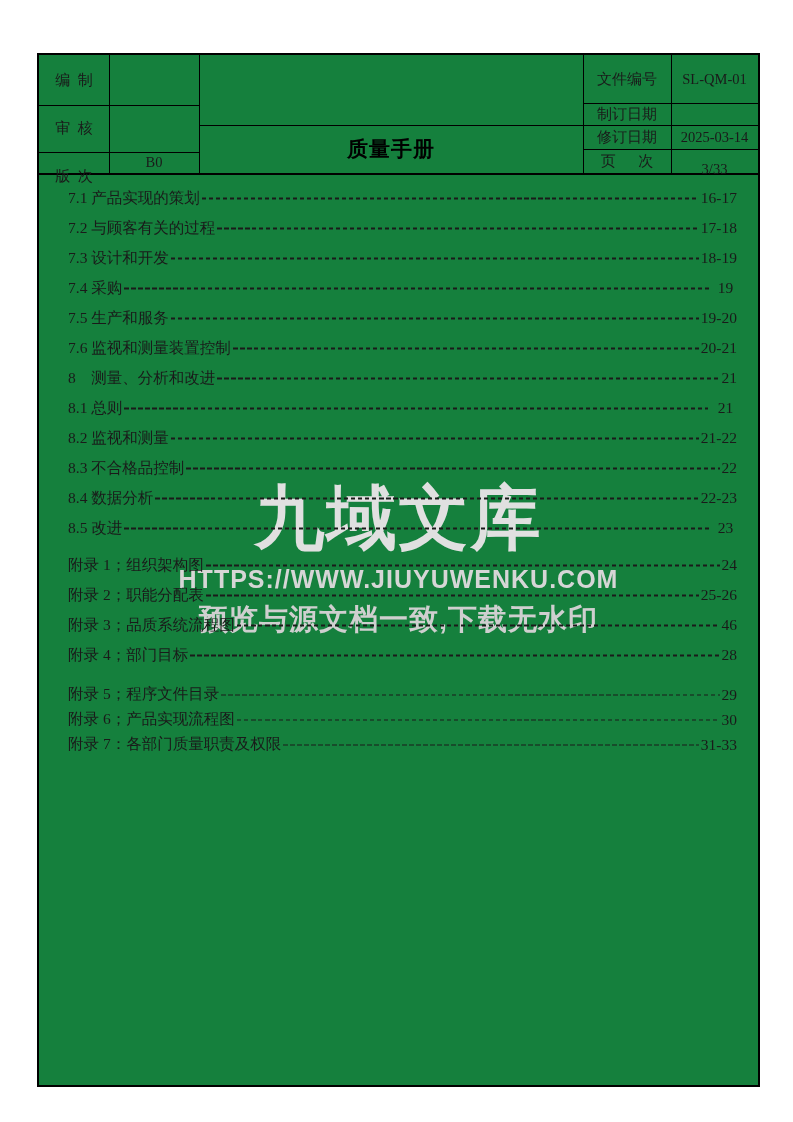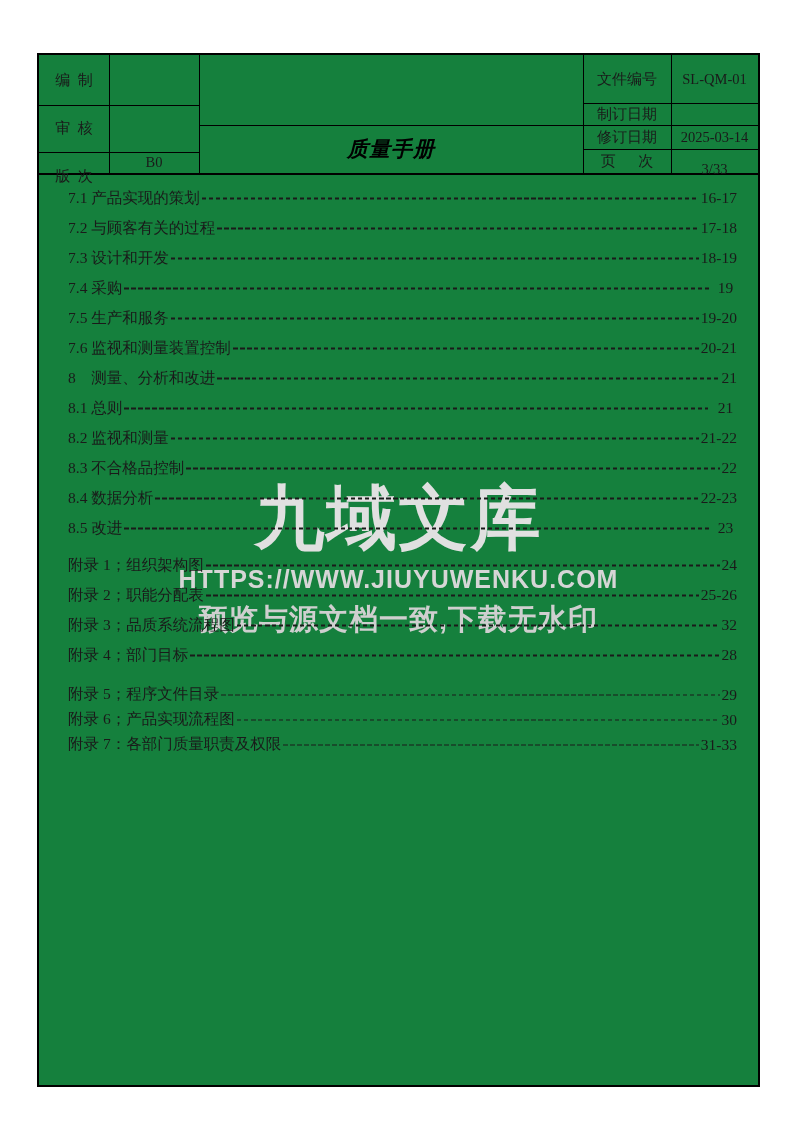--- a/index.html
+++ b/index.html
@@ -15,21 +15,21 @@
   .doc-header{position:relative;height:118px;border-bottom:2px solid #000;}
   .vline{position:absolute;top:0;bottom:0;width:1px;background:#000;}
   .hline{position:absolute;height:1px;background:#000;}
   .cell{
     position:absolute;display:flex;align-items:center;justify-content:center;
     white-space:pre;font-size:15px;box-sizing:border-box;overflow:hidden;
   }
   .cell.val{font-size:14.5px;}
   .cell.title-cell{
     font-family:"Liberation Sans","DejaVu Sans",sans-serif;
-    font-weight:bold;font-size:21px;letter-spacing:1px;color:#000;font-style:italic;
+    font-weight:bold;font-size:21px;letter-spacing:1px;color:#000;
   }
   
   .doc-body{position:absolute;top:120px;left:0;right:0;bottom:0;}
   .toc{position:relative;z-index:1;padding:8px 21px 0 29px;}
   .toc-line{display:flex;align-items:center;height:30px;font-size:15.5px;}
   .toc-line.tight{height:25px;}
   .toc-line.gap-sm{margin-top:7px;}
   .toc-line.gap-md{margin-top:12px;}
   .toc-label{white-space:pre;flex:0 0 auto;}
   .toc-page{white-space:pre;flex:0 0 auto;}
@@ -167,21 +167,21 @@
     <span class="toc-page">24</span>
   </div>
           <div class="toc-line">
     <span class="toc-label">附录 2；职能分配表</span>
     <span class="leader"></span>
     <span class="toc-page">25-26</span>
   </div>
           <div class="toc-line">
     <span class="toc-label">附录 3；品质系统流程图</span>
     <span class="leader"></span>
-    <span class="toc-page">32</span>
+    <span class="toc-page">46</span>
   </div>
           <div class="toc-line">
     <span class="toc-label">附录 4；部门目标</span>
     <span class="leader"></span>
     <span class="toc-page">28</span>
   </div>
           <div class="toc-line tight gap-md">
     <span class="toc-label">附录 5；程序文件目录</span>
     <span class="leader"></span>
     <span class="toc-page">29</span>

